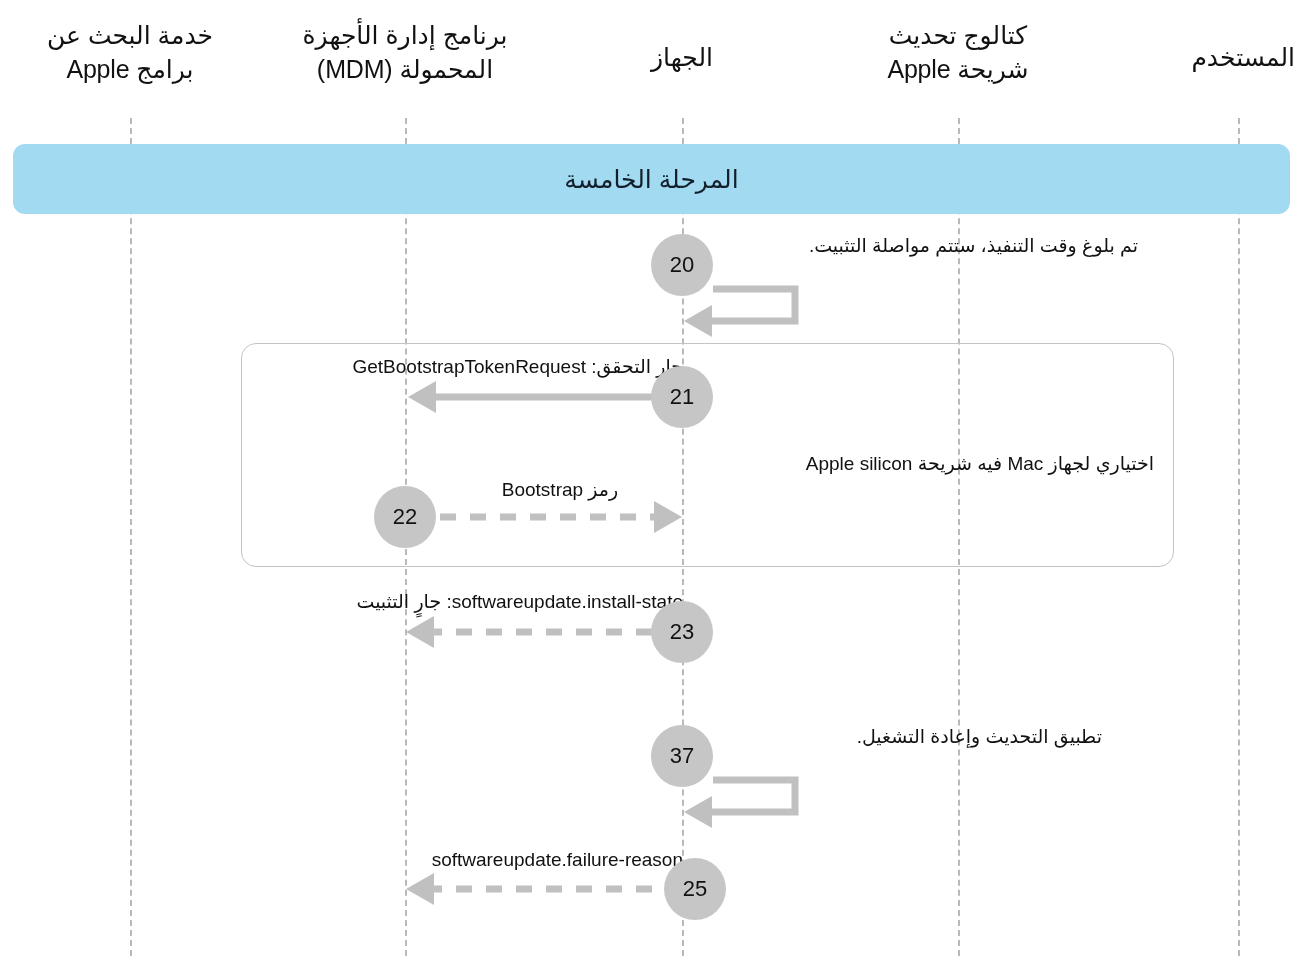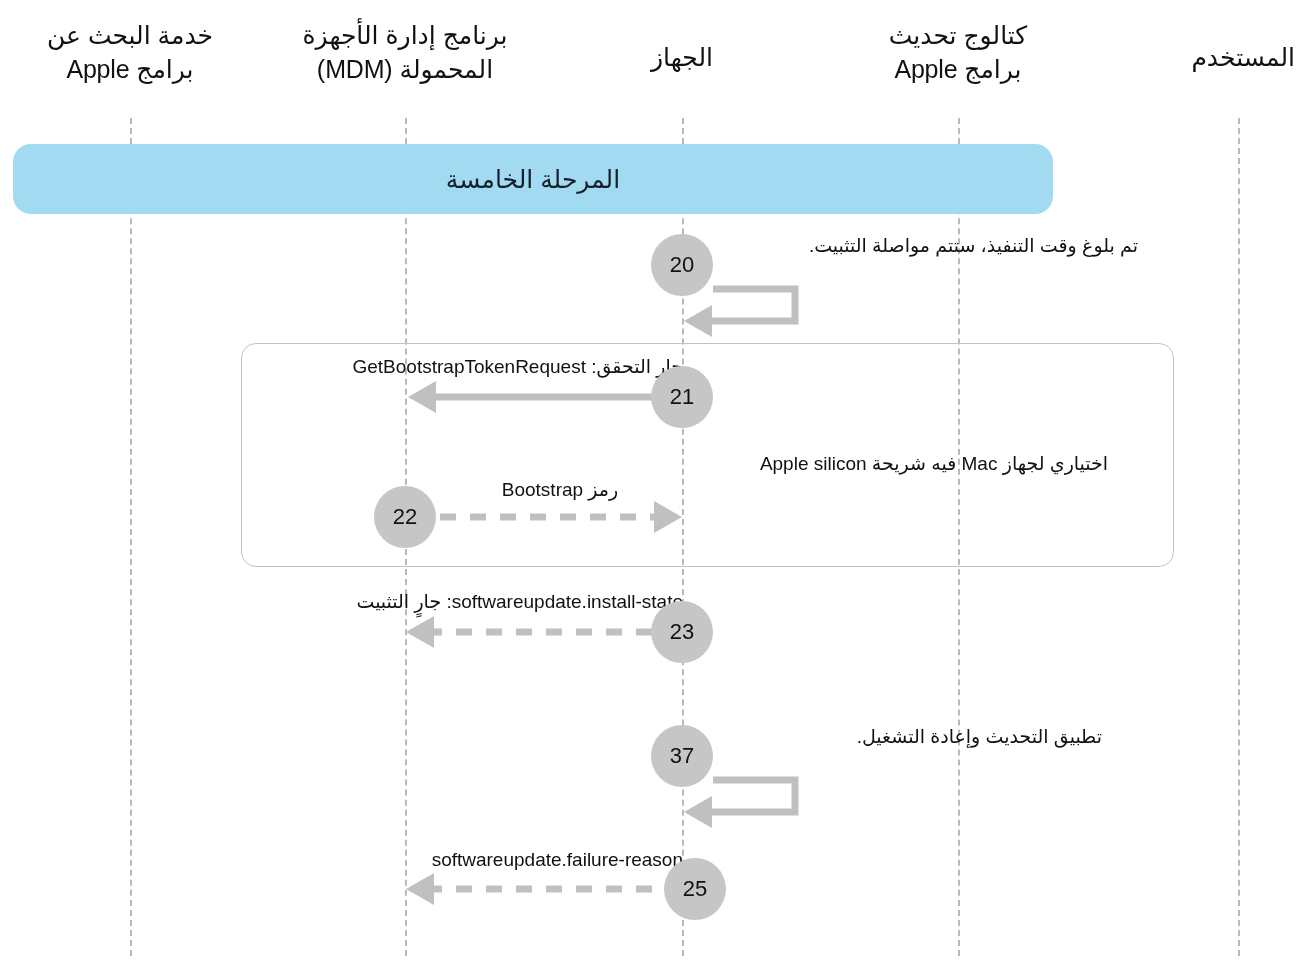--- a/index.html
+++ b/index.html
@@ -41,24 +41,24 @@
     white-space: pre-line;
     font-weight: 400;
     letter-spacing: -0.2px;
   }
 
   
   .phase-banner {
     position: absolute;
     left: 13px;
     top: 144px;
-    width: 1040px;
+    width: 1277px;
     height: 70px;
     background: #a2daf2;
-    border-radius: 18px;
+    border-radius: 12px;
     display: flex;
     align-items: center;
     justify-content: center;
     direction: rtl;
   }
   .phase-banner-label {
     font-size: 25px;
     color: #13202b;
     letter-spacing: -0.2px;
   }
@@ -131,29 +131,29 @@
   <div class="lifeline" style="left:682px"></div>
   <div class="lifeline" style="left:958px"></div>
   <div class="lifeline" style="left:1238px"></div>
 
   <div class="col-header" style="left:5px;  width:250px;">خدمة البحث عن
 برامج Apple</div>
   <div class="col-header" style="left:582px;width:200px;top:40px;">الجهاز</div>
   <div class="col-header" style="left:280px;width:250px;">برنامج إدارة الأجهزة
 المحمولة (MDM)</div>
   <div class="col-header" style="left:848px;width:220px;">كتالوج تحديث
-برامج Apple</div>
+شريحة Apple</div>
   <div class="col-header" style="left:1145px;width:150px;top:40px;text-align:right;">المستخدم</div>
 
   <div class="phase-banner">
     <span class="phase-banner-label">المرحلة الخامسة</span>
   </div>
 
   <div class="group-box"></div>
-  <div class="group-note" style="left:714px; top:452px; width:440px;text-align:center;">اختياري لجهاز Mac فيه شريحة Apple silicon</div>
+  <div class="group-note" style="left:714px; top:452px; width:440px;">اختياري لجهاز Mac فيه شريحة Apple silicon</div>
 
   <svg class="arrow-layer" viewBox="0 0 1303 963" xmlns="http://www.w3.org/2000/svg">
 
     <g>
       <path d="M 713 289 L 795 289 L 795 321 L 712 321" fill="none" stroke="#c0c0c0" stroke-width="7" stroke-linecap="butt" stroke-linejoin="miter"></path>
       <polygon points="712,305 712,337 684,321" fill="#c0c0c0"></polygon>
     </g>
 
     <g>
       <line x1="682" y1="397" x2="425" y2="397" stroke="#c0c0c0" stroke-width="7"></line>

